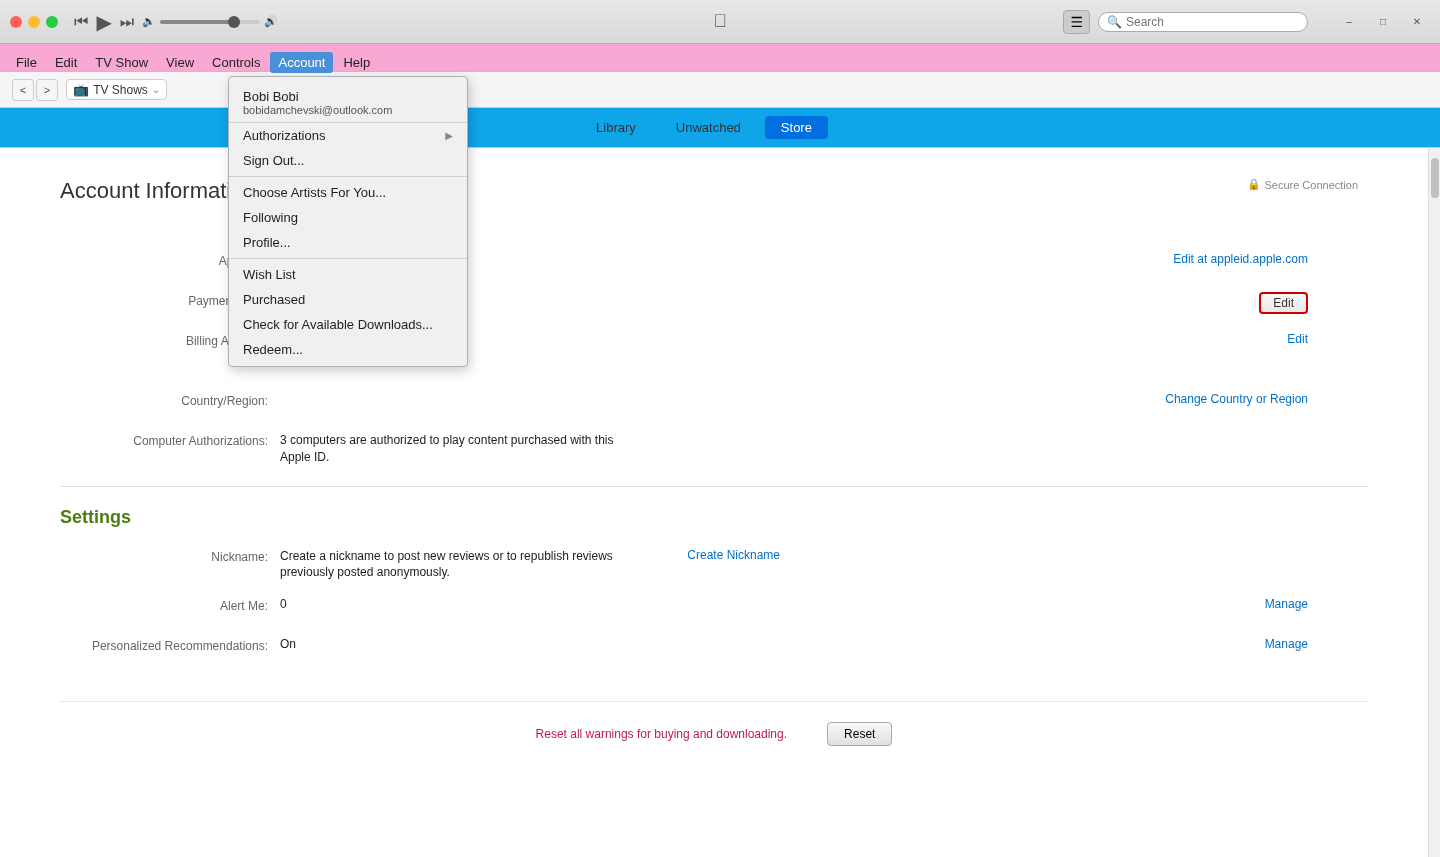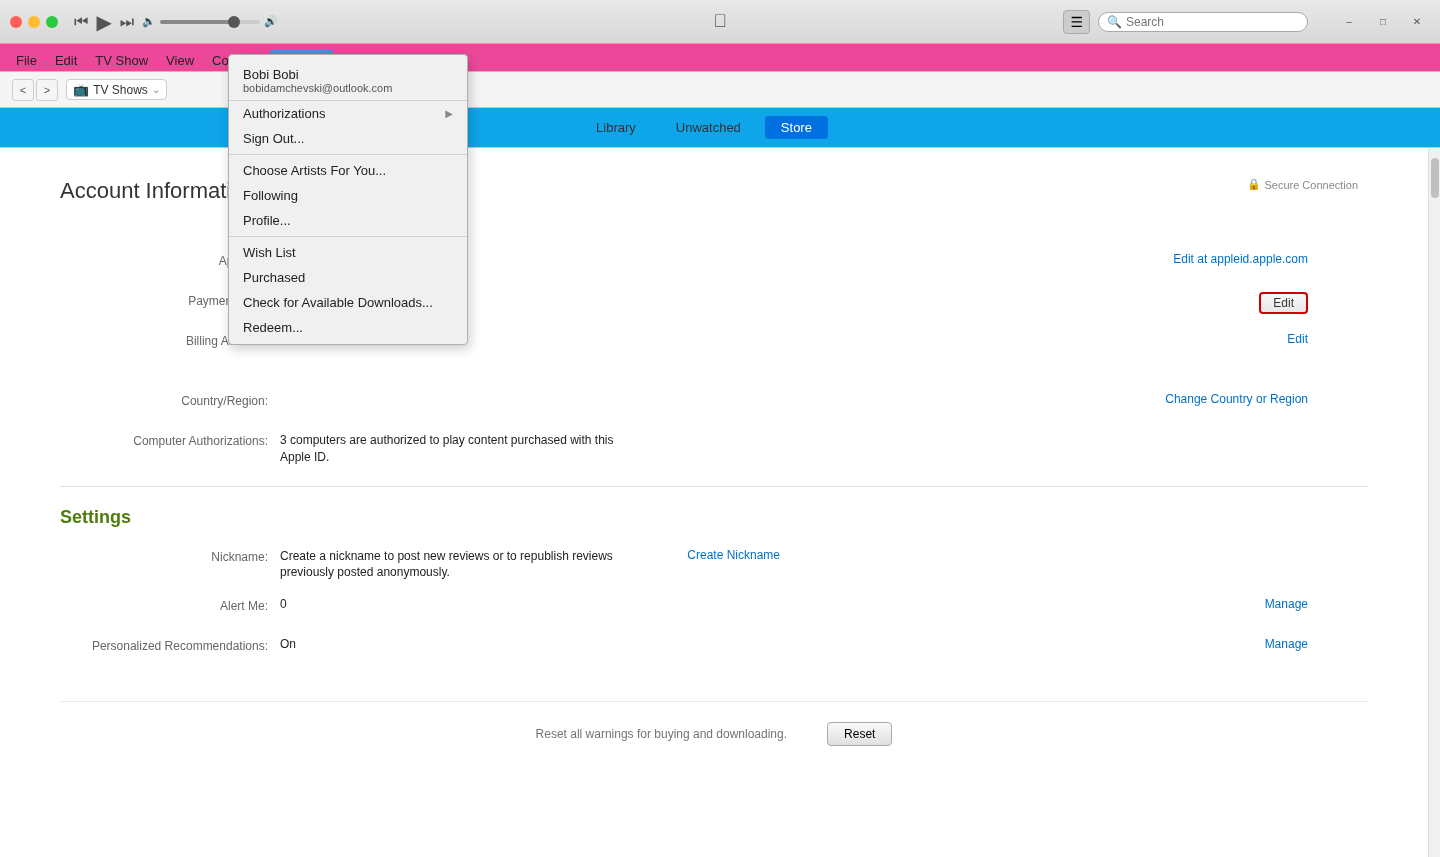--- a/index.html
+++ b/index.html
@@ -126,25 +126,25 @@
       font-size: 10px;
       color: #555;
       display: flex;
       align-items: center;
       justify-content: center;
     }
 
     
     .menu-bar {
       height: 28px;
-      background: #ec4899;
+      background: #f9a8d4;
       border-bottom: 1px solid #c0c0c0;
       display: flex;
-      align-items: flex-end;
-      padding: 0 8px;
+      align-items: flex-start;
+      padding: 8px 8px;
       gap: 2px;
     }
     .menu-item {
       padding: 3px 8px;
       border-radius: 3px;
       cursor: pointer;
       font-size: 13px;
       color: #222;
     }
     .menu-item.active { background: #4a90d9; color: white; }
@@ -306,33 +306,33 @@
       display: flex;
       align-items: center;
       justify-content: center;
       gap: 40px;
       margin-top: 30px;
       padding-top: 20px;
       border-top: 1px solid #e8e8e8;
     }
     .reset-label {
       font-size: 12px;
-      color: #737373;
+      color: #be185d;
     }
     .reset-btn {
       border: 1px solid #aaa;
       background: linear-gradient(to bottom, #f8f8f8, #e0e0e0);
       border-radius: 4px;
       padding: 4px 16px;
       cursor: pointer;
       font-size: 12px;
     }
     .dropdown-menu {
       position: absolute;
-      top: 54px;
+      top: 76px;
       left: 228px;
       width: 240px;
       background: #f0f0f0;
       border: 1px solid #b0b0b0;
       border-radius: 4px;
       box-shadow: 2px 4px 12px rgba(0,0,0,0.2);
       z-index: 200;
       padding: 4px 0;
     }
     .dd-user-info {

